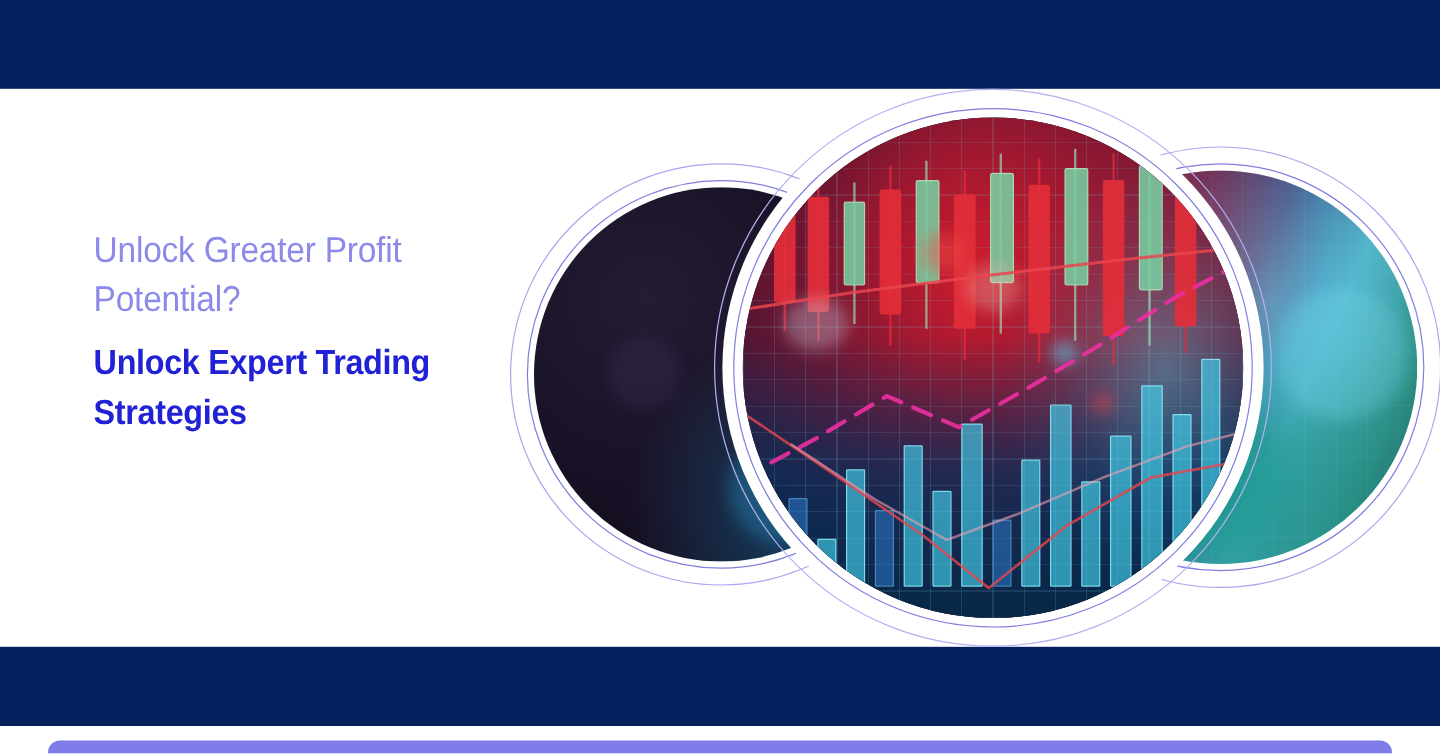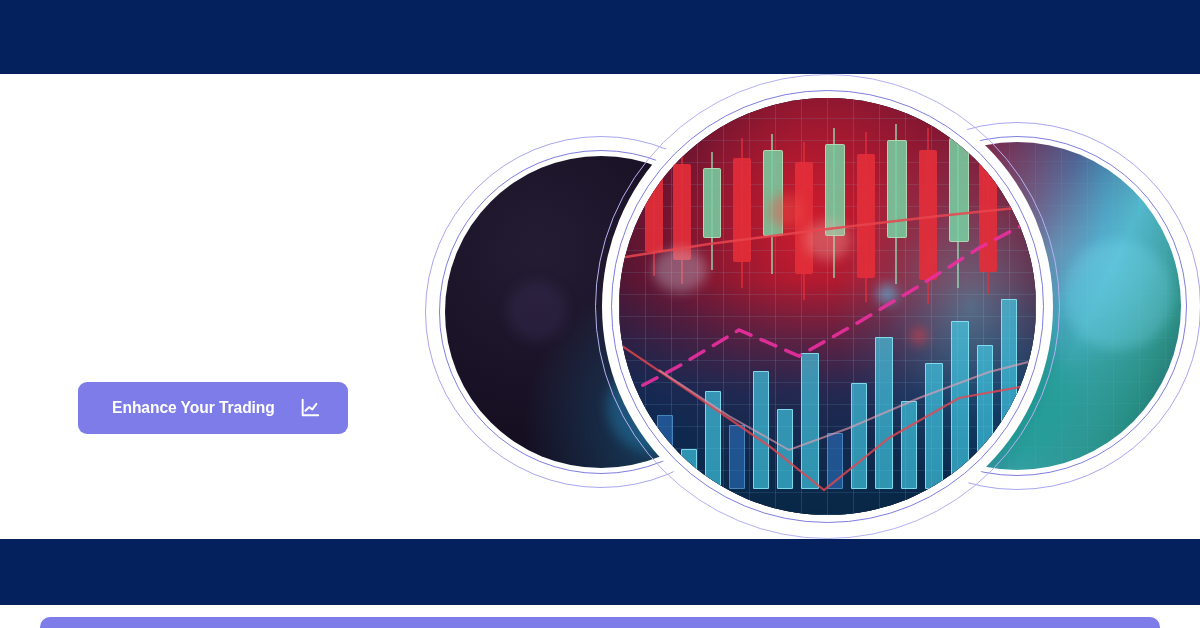--- a/index.html
+++ b/index.html
@@ -297,26 +297,23 @@
             <polyline points="0,246 80,300 150,348 205,392 270,340 340,300 417,286" fill="none" stroke="#e8454f" stroke-width="2.2" opacity="0.8"></polyline>
             <polyline points="40,272 110,318 170,352 230,330 300,300 370,274 417,262" fill="none" stroke="#f0a0b4" stroke-width="2" opacity="0.6"></polyline>
           </svg>
 
         </div>
       </div>
     </div>
 
   </div>
 
-
-  <div id="cta">
-    <span id="cta-label">Enhance Your Trading</span>
-    <svg id="cta-icon" viewBox="0 0 24 24" fill="none">
-      <path d="M4 3 V20 H21" stroke="#ffffff" stroke-width="2.1" stroke-linecap="round" stroke-linejoin="round"></path>
-      <path d="M7 15 L11 11 L14.5 13.5 L19 7.5" stroke="#ffffff" stroke-width="2.1" stroke-linecap="round" stroke-linejoin="round"></path>
-    </svg>
+  <div id="copy">
+    <div class="kicker">Unlock Greater Profit Potential?</div>
+    <div class="headline">Unlock Expert Trading Strategies</div>
   </div>
 
+
   <div class="navy-bar" id="bottom-bar"></div>
 
   <div id="bottom-strip"></div>
 
 </div>
 
 </body></html>

